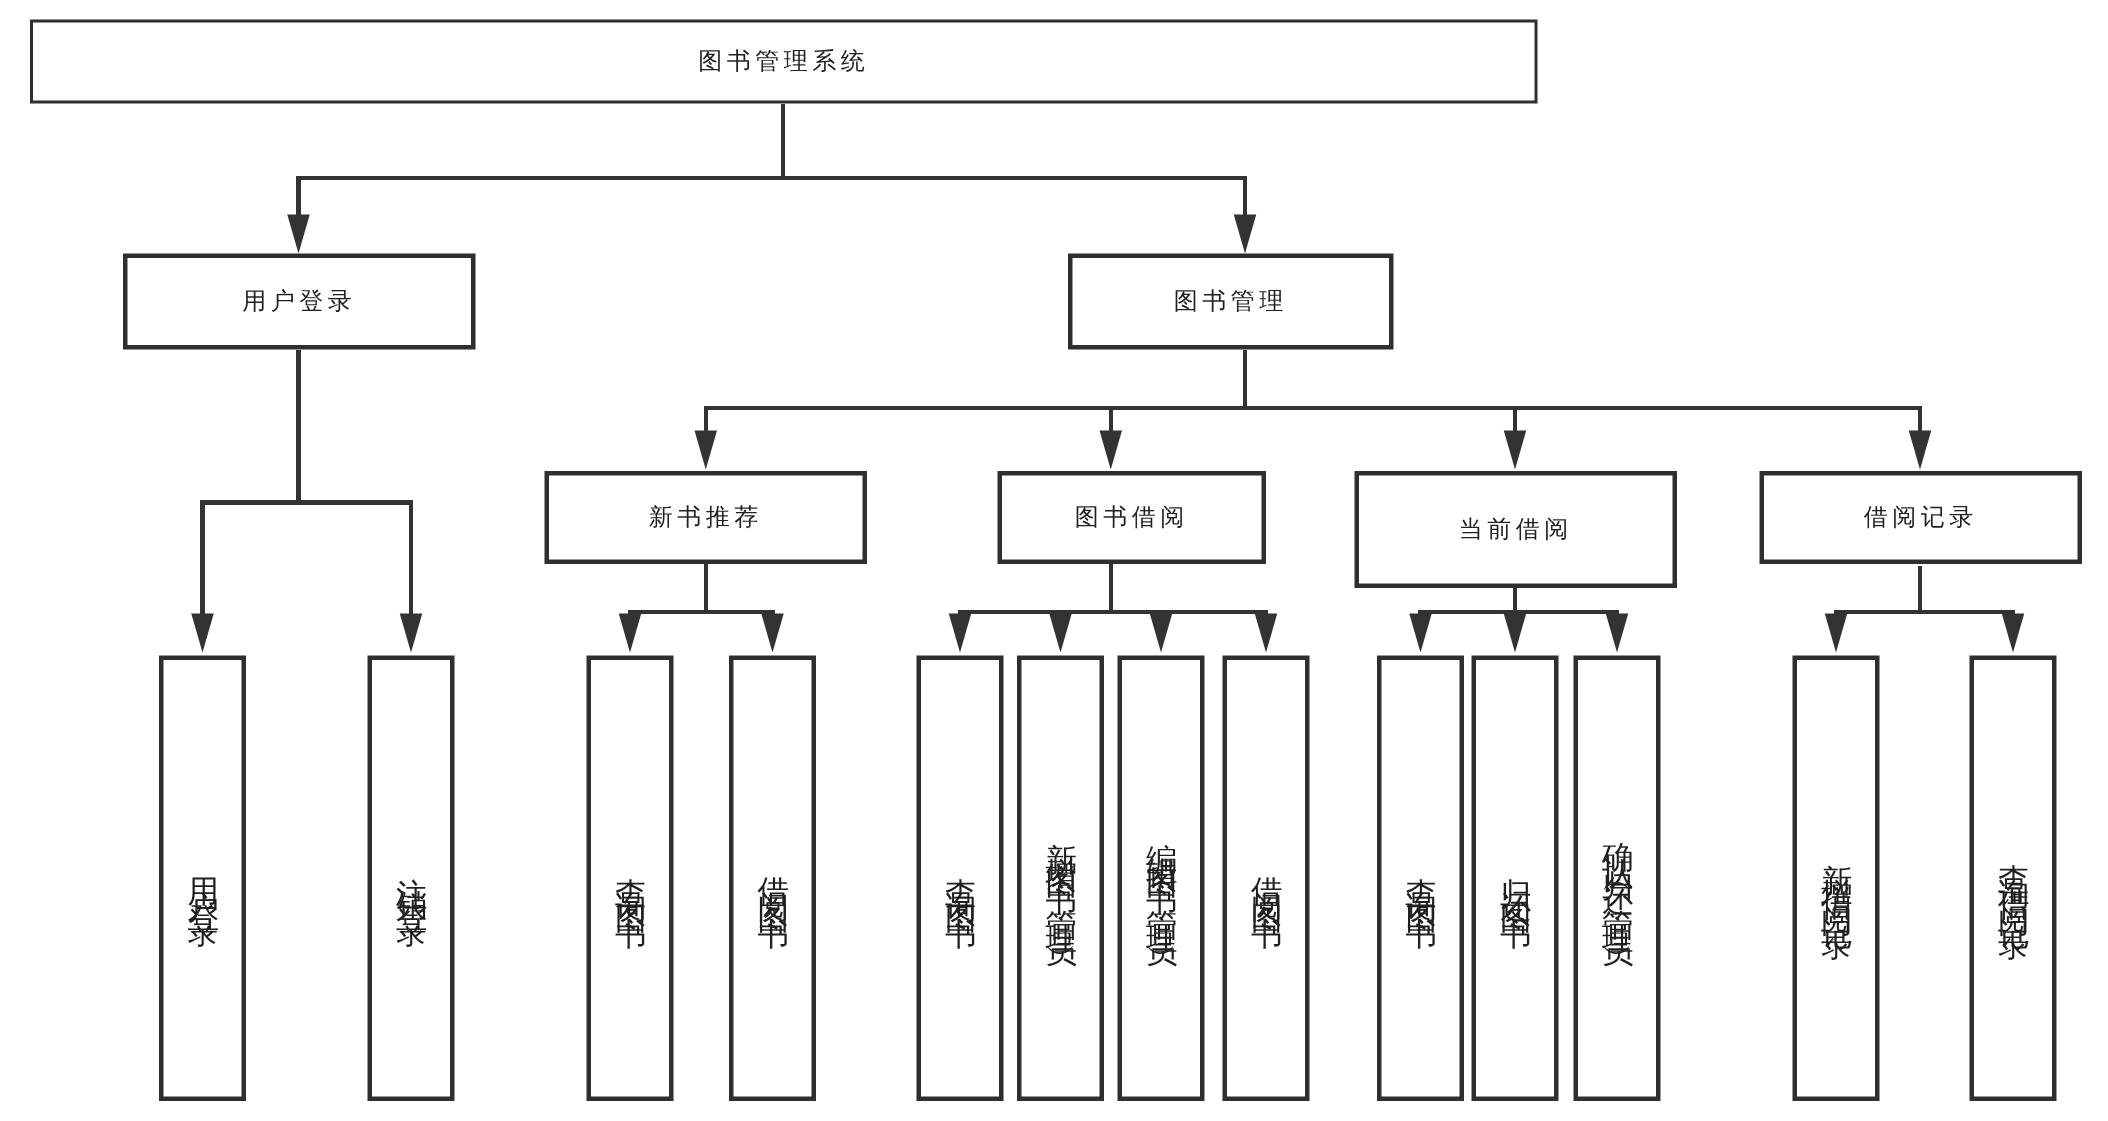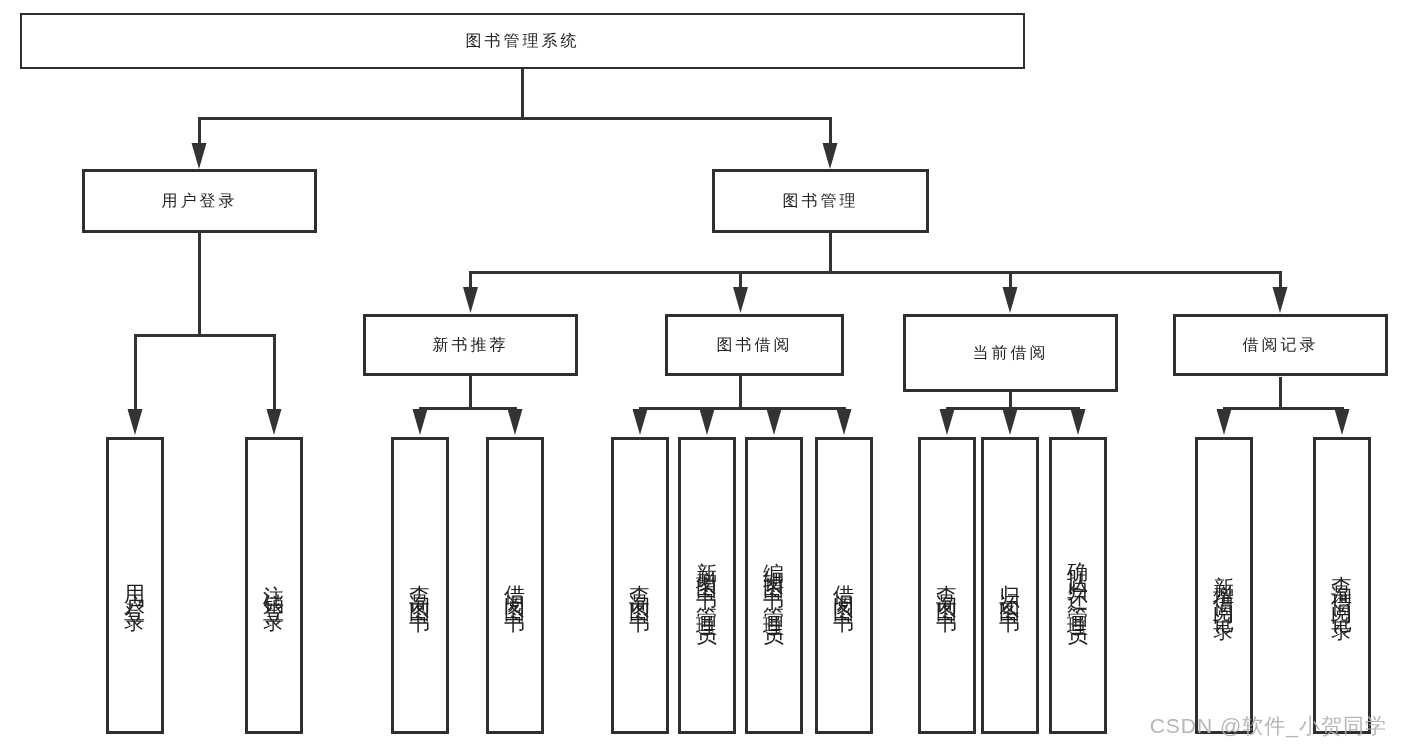--- a/index.html
+++ b/index.html
@@ -140,15 +140,14 @@
   <div class="box vbox" style="left:745px; top:437px; width:58px; height:297px;">编辑图书（管理员）</div>
   <div class="box vbox" style="left:815px; top:437px; width:58px; height:297px;">借阅图书</div>
 
   <div class="box vbox" style="left:918px; top:437px; width:58px; height:297px;">查询图书</div>
   <div class="box vbox" style="left:981px; top:437px; width:58px; height:297px;">归还图书</div>
   <div class="box vbox" style="left:1049px; top:437px; width:58px; height:297px;">确认归还（管理员）</div>
 
   <div class="box vbox" style="left:1195px; top:437px; width:58px; height:297px;">新增借阅记录</div>
   <div class="box vbox" style="left:1313px; top:437px; width:58px; height:297px;">查询借阅记录</div>
 
-  <div class="watermark">CSDN @软件_小贺同学</div>
 
 </div>
 
 </body></html>

